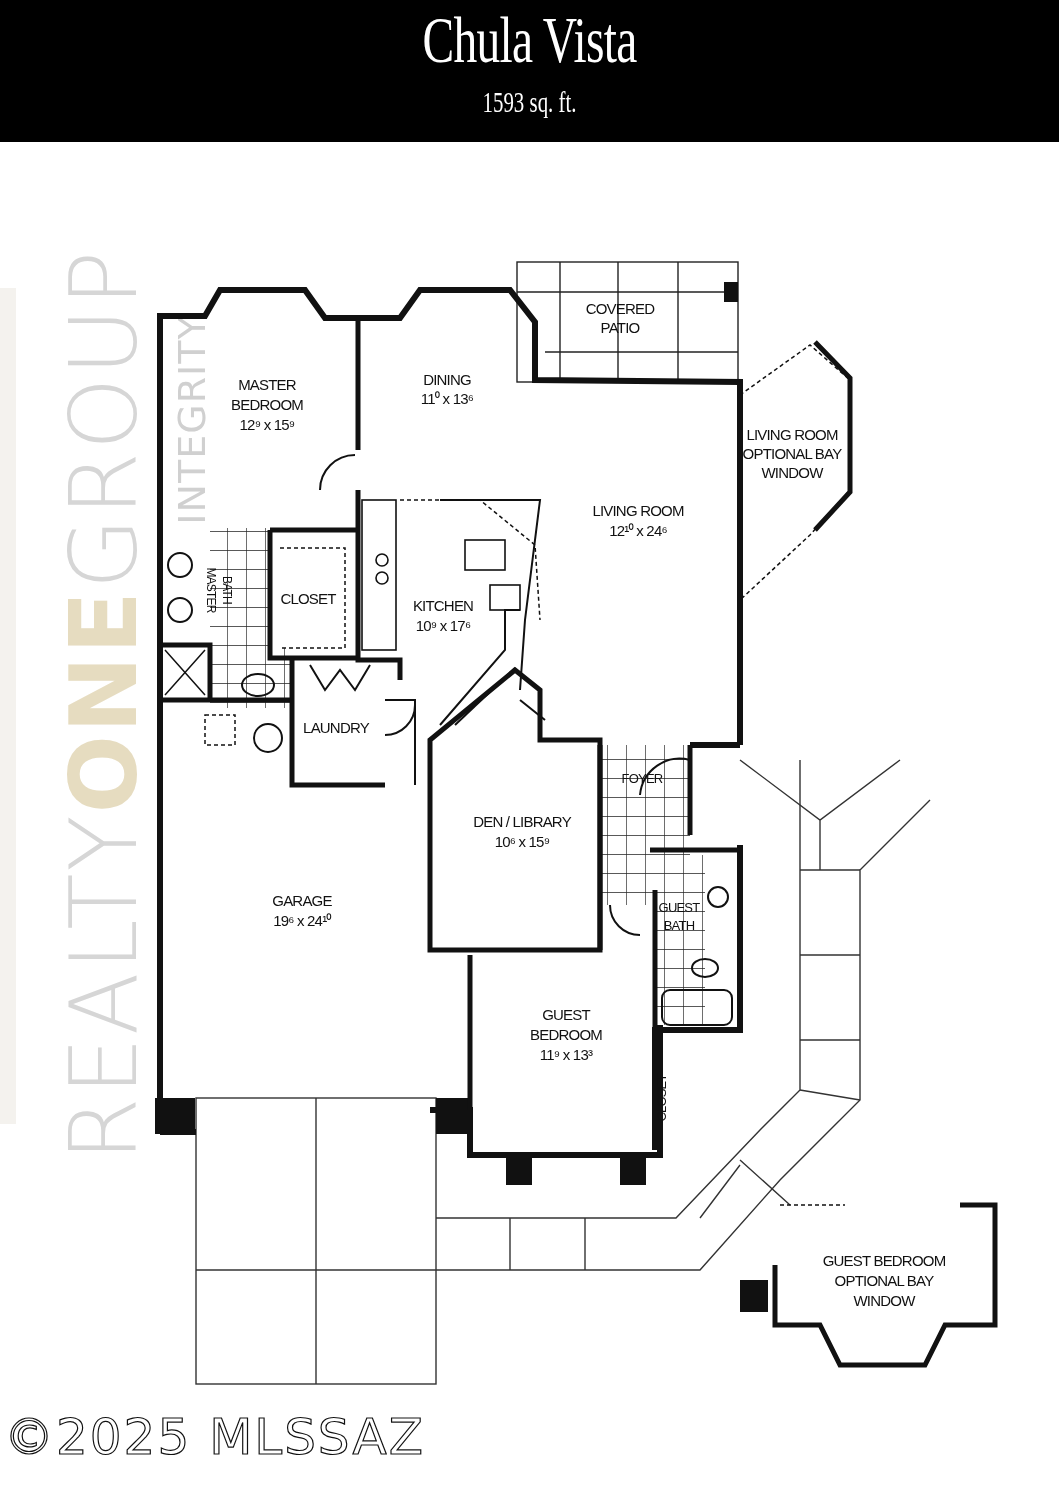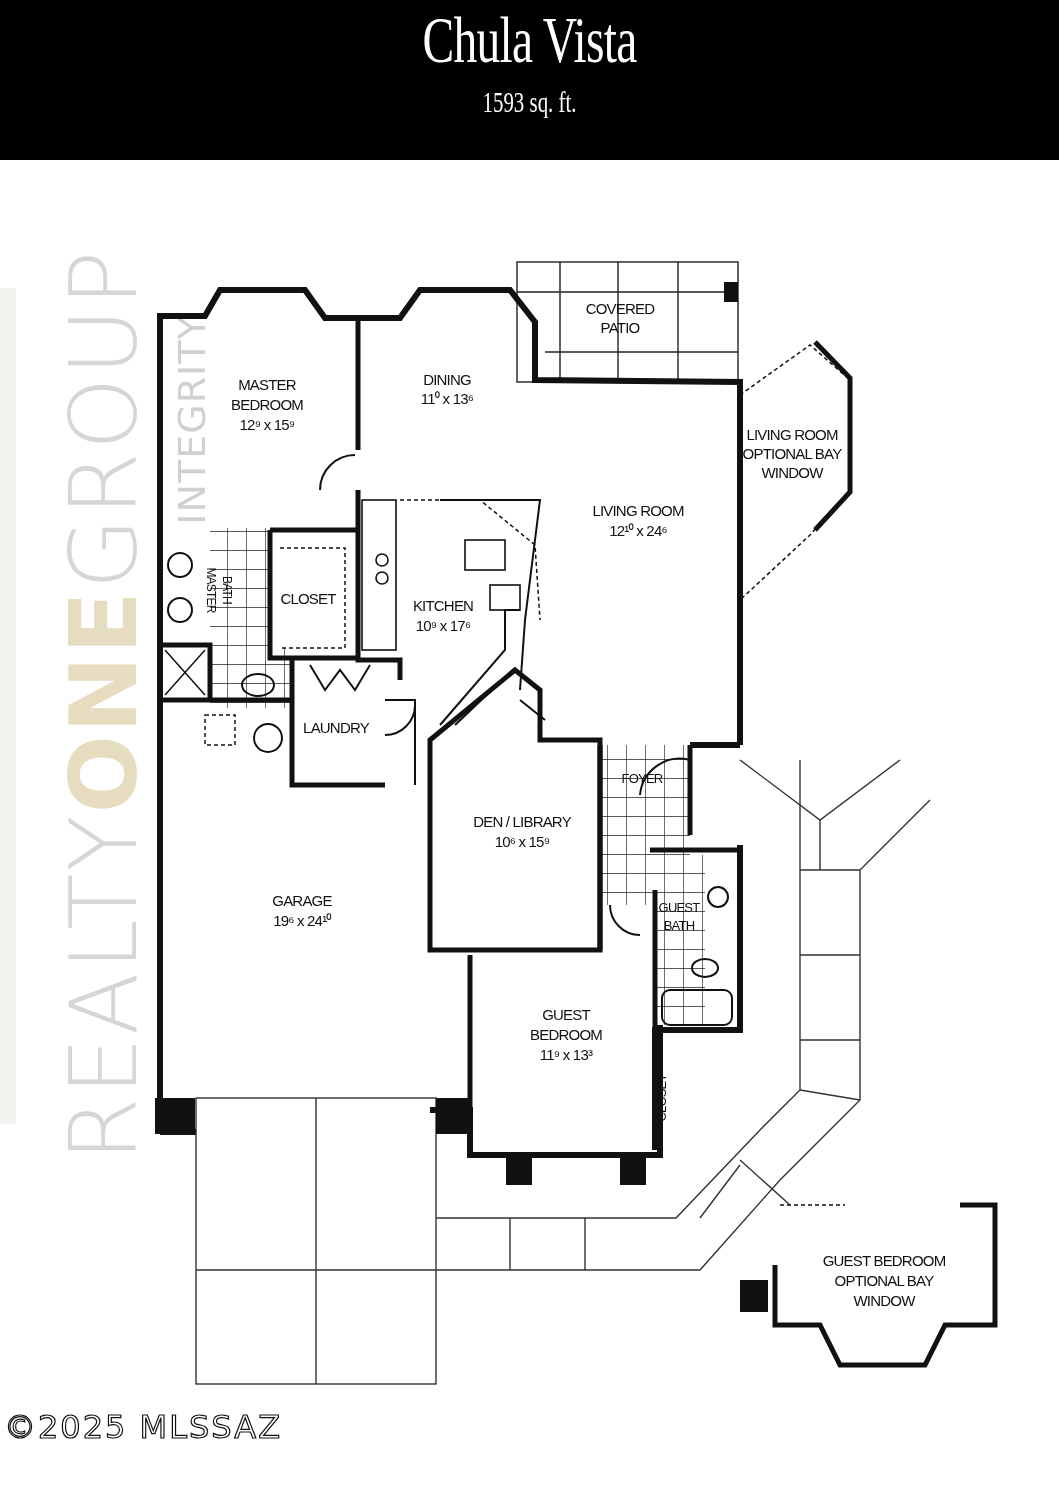--- a/index.html
+++ b/index.html
@@ -1,26 +1,26 @@
 <!DOCTYPE html>
 <html><head>
 <meta charset="utf-8">
 <style>
   html, body { margin: 0; padding: 0; background: #ffffff; }
   body { width: 1059px; height: 1500px; position: relative; overflow: hidden; font-family: "Liberation Sans", sans-serif; }
-  .header { position: absolute; left: 0; top: 0; width: 1059px; height: 160px; background: #000; color: #fff; text-align: center; }
+  .header { position: absolute; left: 0; top: 0; width: 1059px; height: 142px; background: #000; color: #fff; text-align: center; }
   .title { position: absolute; left: 0; right: 0; top: 2px; font-family: "Liberation Serif", serif; font-size: 66px; letter-spacing: -1px; transform: scaleX(0.72); }
   .subtitle { position: absolute; left: 0; right: 0; top: 86px; font-family: "Liberation Serif", serif; font-size: 29px; transform: scaleX(0.72); }
   svg.plan { position: absolute; left: 0; top: 142px; }
   .lbl { font-family: "Liberation Sans", sans-serif; font-size: 15px; fill: #111; text-anchor: middle; letter-spacing: -0.8px; }
   .wm-bg { position: absolute; left: 0; top: 288px; width: 16px; height: 836px; background: #f4f2ee; }
   .watermark { position: absolute; left: 104px; top: 705px; transform: translate(-50%,-50%) rotate(-90deg); white-space: nowrap; font-size: 92px; font-family: "DejaVu Sans", sans-serif; font-weight: 300; letter-spacing: 2px; color: #d6d6d6; }
   .watermark .one { color: #e6dcc0; font-weight: bold; }
   .watermark2 { position: absolute; left: 192px; top: 420px; transform: translate(-50%,-50%) rotate(-90deg); white-space: nowrap; font-size: 38px; color: #d0d0d0; font-family: "DejaVu Sans", sans-serif; letter-spacing: 1px; }
-  .copyright { position: absolute; left: 4px; top: 1408px; font-size: 32px; font-family: "DejaVu Sans", sans-serif; color: #fff; -webkit-text-stroke: 1.2px #111; letter-spacing: 2px; }
+  .copyright { position: absolute; left: 4px; top: 1408px; font-size: 50px; font-family: "DejaVu Sans", sans-serif; color: #fff; -webkit-text-stroke: 1.2px #111; letter-spacing: 2px; }
 </style>
 </head>
 <body>
 
 <div class="header">
   <div class="title">Chula Vista</div>
   <div class="subtitle">1593 sq. ft.</div>
 </div>
 
 <div class="wm-bg"></div>

